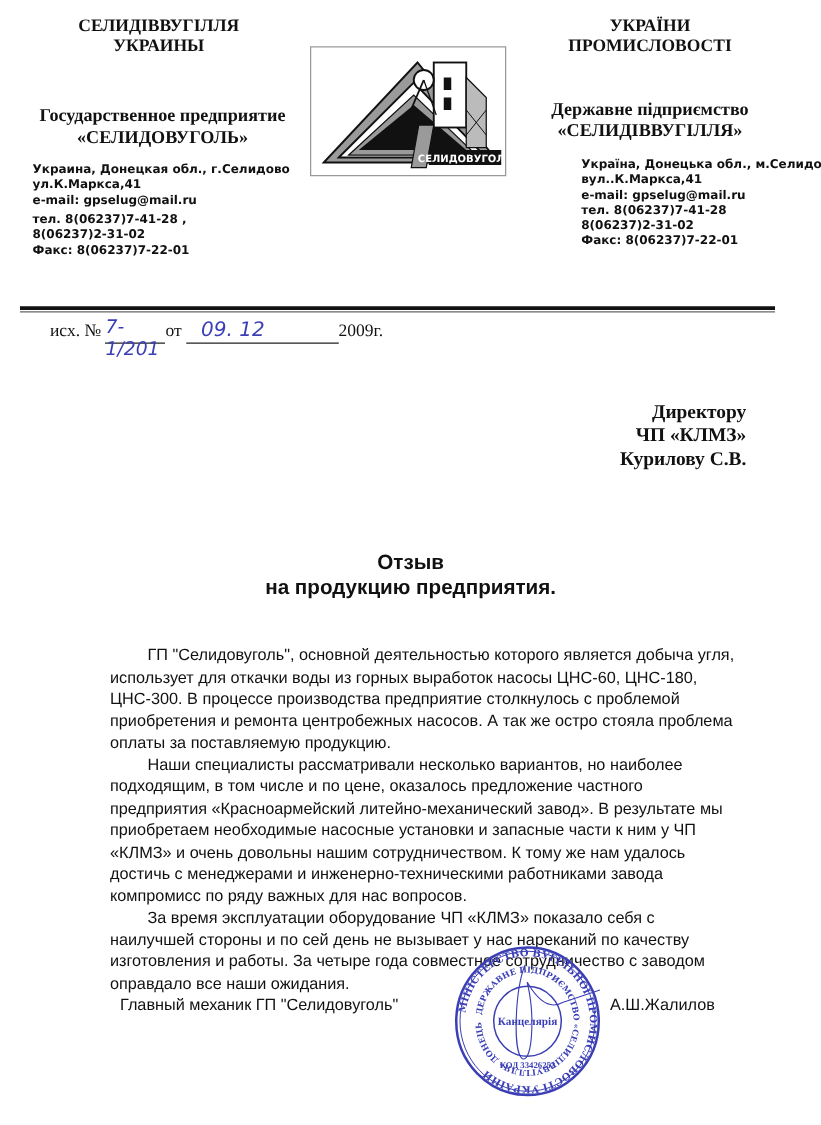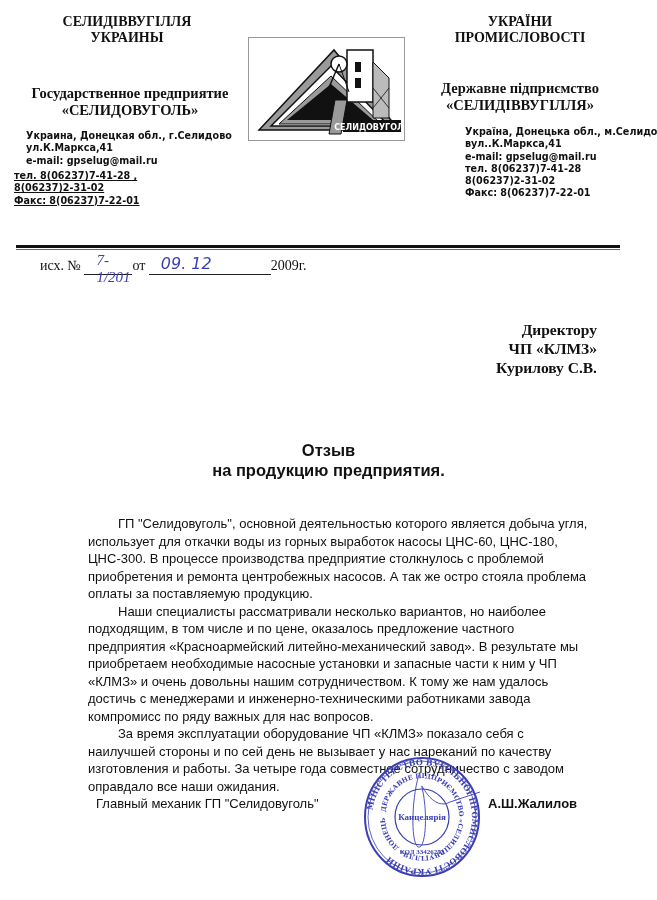--- a/index.html
+++ b/index.html
@@ -47,37 +47,37 @@
       font-weight: bold; font-size: 16.5px; line-height: 20px;
     }
 
     .body-text {
       left: 88px; width: 500px; top: 515px;
       font-size: 13px; line-height: 17.5px;
     }
     .para { margin: 0; text-indent: 30px; }
 
     .sig-label { left: 96px; top: 796px; font-size: 13px; }
-    .sig-name { left: 488px; top: 796px; font-size: 13px; font-weight: bold; }
+    .sig-name { left: 488px; top: 796px; font-size: 13px; }
   </style>
 </head>
 <body>
 
 <div class="abs serif ministry" style="left:22px; top:14px; width:210px;">
   <div>СЕЛИДІВВУГІЛЛЯ</div>
   <div>УКРАИНЫ</div>
 </div>
 <div class="abs serif enterprise" style="left:20px; top:85px; width:220px;">
   <div>Государственное предприятие</div>
   <div>«СЕЛИДОВУГОЛЬ»</div>
 </div>
 <div class="abs contact" style="left:26px; top:130px;">Украина, Донецкая обл., г.Селидово
 ул.К.Маркса,41
 e-mail: gpselug@mail.ru</div>
-<div class="abs contact" style="left:14px; top:170px;text-decoration:underline;">тел. 8(06237)7-41-28 ,
+<div class="abs contact" style="left:26px; top:170px;">тел. 8(06237)7-41-28 ,
 8(06237)2-31-02
 Факс: 8(06237)7-22-01</div>
 
 <div class="abs logo-box">
   <svg width="155" height="102" viewBox="0 0 155 102">
 
     <polygon points="10,92 85,12 150,92" fill="#9a9a9a" stroke="#111" stroke-width="1.5"></polygon>
 
     <polygon points="22,88 82,28 140,88" fill="#fff" stroke="#111" stroke-width="1.5"></polygon>
 
@@ -117,21 +117,21 @@
 тел. 8(06237)7-41-28
 8(06237)2-31-02
 Факс: 8(06237)7-22-01</div>
 
 <div class="abs rule1"></div>
 <div class="abs rule2"></div>
 
 <div class="abs serif ref-line">
   <span>исх. №</span>
   <span class="underline-slot" style="width:48px;">
-    <span class="handwrite" style="position:absolute; left:12px; top:-6px; font-size:15px;font-family:Liberation Serif, serif;">7-1/201</span>&nbsp;
+    <span class="handwrite" style="position:absolute; left:0; top:-6px; font-size:15px;">7-1/201</span>&nbsp;
   </span><span>от</span>
   <span class="underline-slot" style="width:122px;">
     <span class="handwrite" style="position:absolute; left:12px; top:-4px;">09. 12</span>&nbsp;
   </span><span>2009г.</span>
 </div>
 
 <div class="abs serif addressee">
   <div>Директору</div>
   <div>ЧП «КЛМЗ»</div>
   <div>Курилову С.В.</div>

